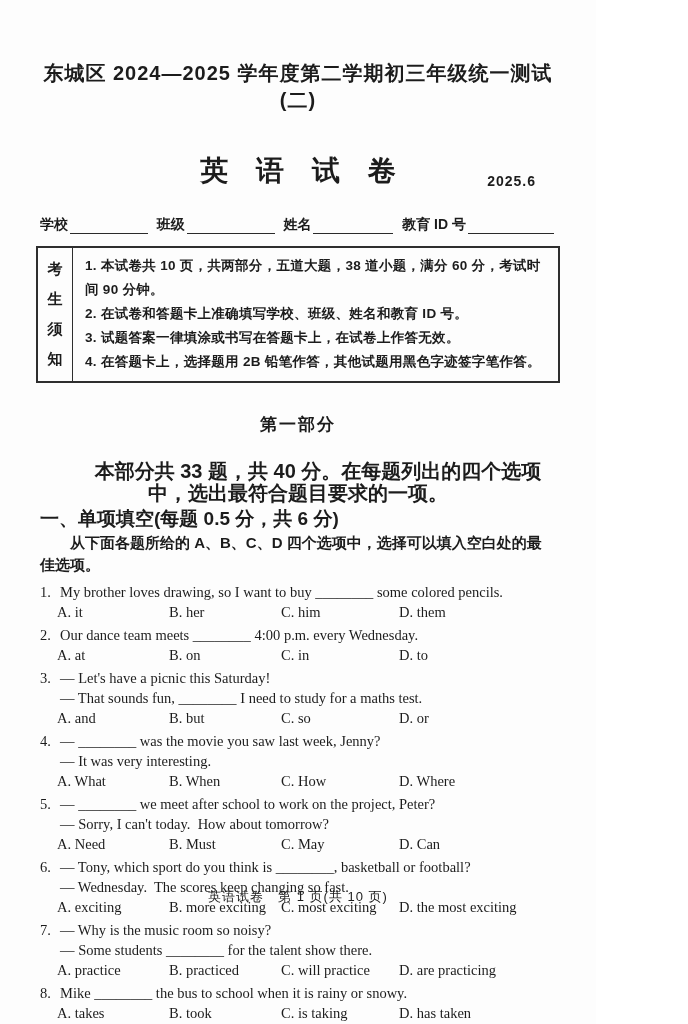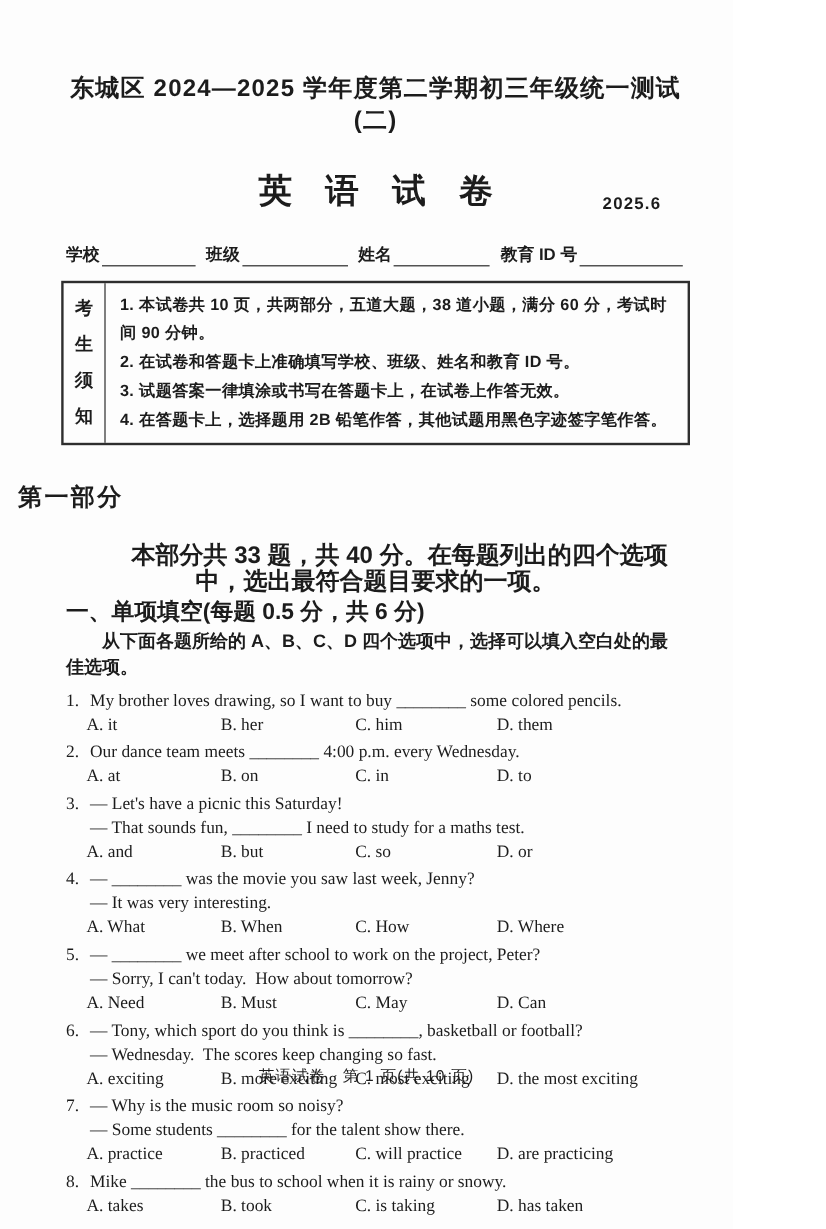--- a/index.html
+++ b/index.html
@@ -5,30 +5,30 @@
   html,body{margin:0;padding:0;}
   body{
     width:688px;height:1024px;
     background:#ffffff;
     font-family:"Liberation Serif","DejaVu Serif",serif;
     color:#1c1c1c;
     -webkit-font-smoothing:antialiased;
   }
   .page{
     position:relative;width:596px;height:1024px;
-    background:#fdfdfd;overflow:hidden;padding-left:15px;
+    background:#fdfdfd;overflow:hidden;
   }
   .cn{font-family:"Liberation Sans","DejaVu Sans",sans-serif;}
 
   .title{
     margin:60px 30px 0 30px;
     text-align:center;
     font-size:20px;font-weight:bold;letter-spacing:1px;
   }
-  .subtitle-row{position:relative;margin-top:24px;height:42px;}
+  .subtitle-row{position:relative;margin-top:36px;height:42px;}
   .subject{
     text-align:center;font-size:28px;font-weight:bold;
     letter-spacing:10px;text-indent:10px;line-height:42px;
   }
   .date{
     position:absolute;right:60px;bottom:3px;
     font-size:14px;font-weight:bold;letter-spacing:1px;
   }
 
   .form-row{
@@ -55,22 +55,22 @@
     padding:6px 0;
     font-size:15px;font-weight:bold;
   }
   .notice-body{
     flex:1;padding:6px 10px 7px 12px;
     font-size:13.5px;font-weight:600;line-height:24px;
     letter-spacing:.3px;
   }
 
   .part-heading{
-    margin-top:30px;text-align:left;
-    font-size:20px;font-weight:bold;letter-spacing:2px;
+    margin-top:30px;text-align:center;
+    font-size:17px;font-weight:bold;letter-spacing:2px;
   }
   .intro{
     margin:24px 40px 0 40px;text-indent:2em;
     font-size:20px;font-weight:bold;line-height:22px;text-align:center;
   }
   .section-title{
     margin:4px 40px 0 40px;
     font-size:19px;font-weight:bold;line-height:22px;
   }
   .instruction{

